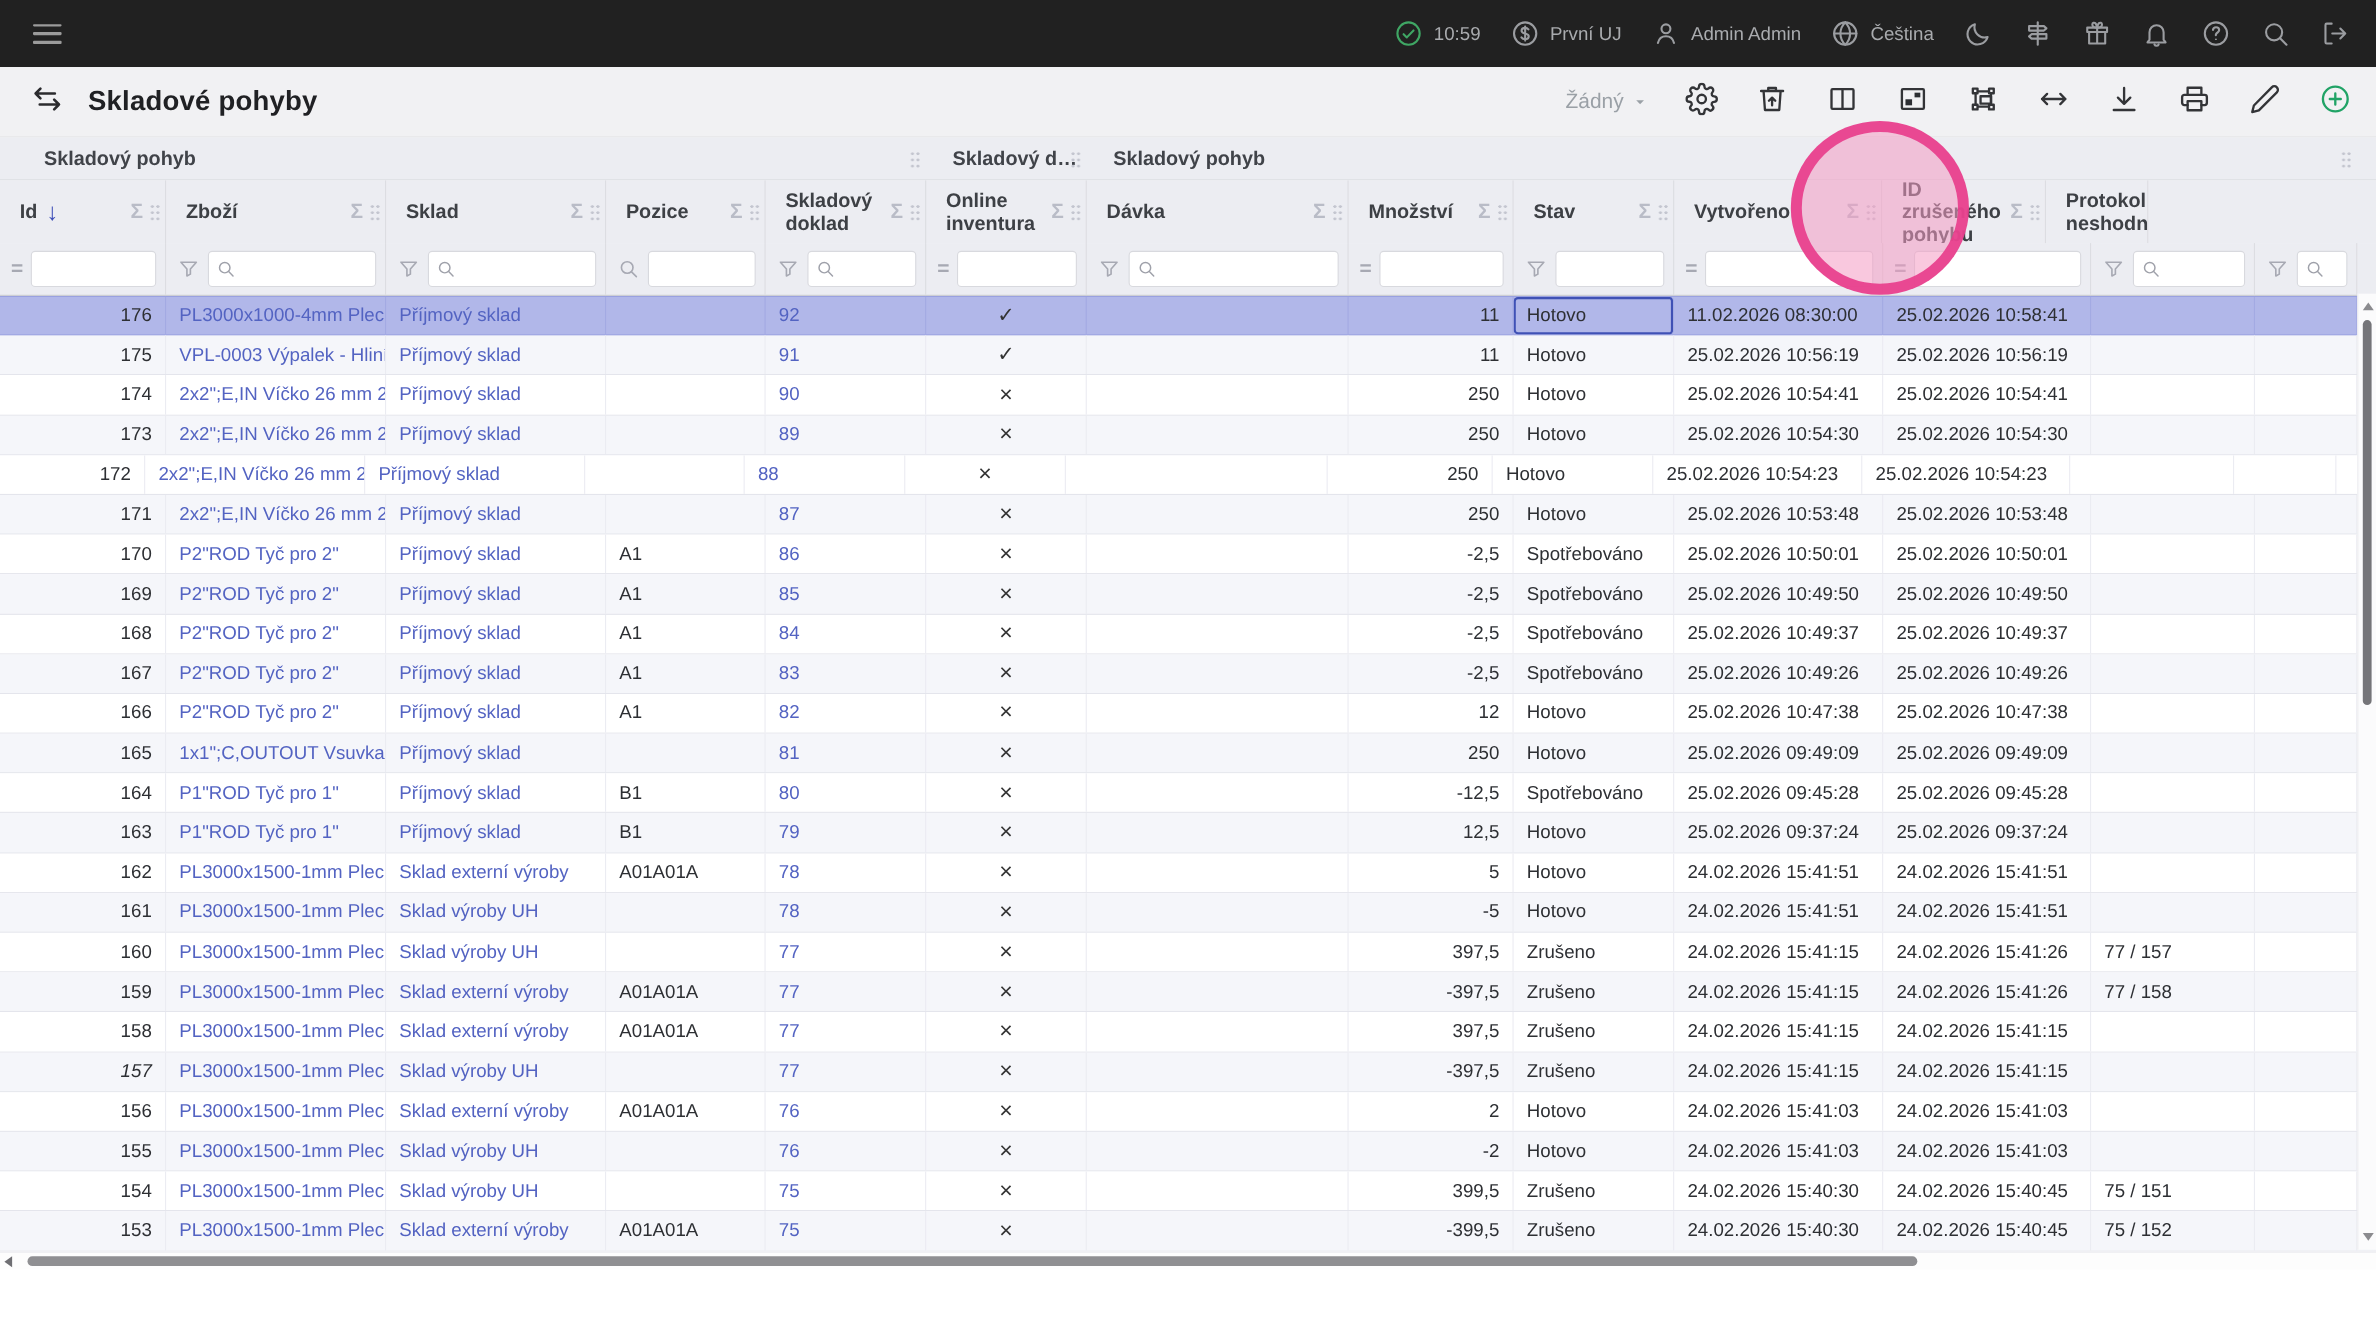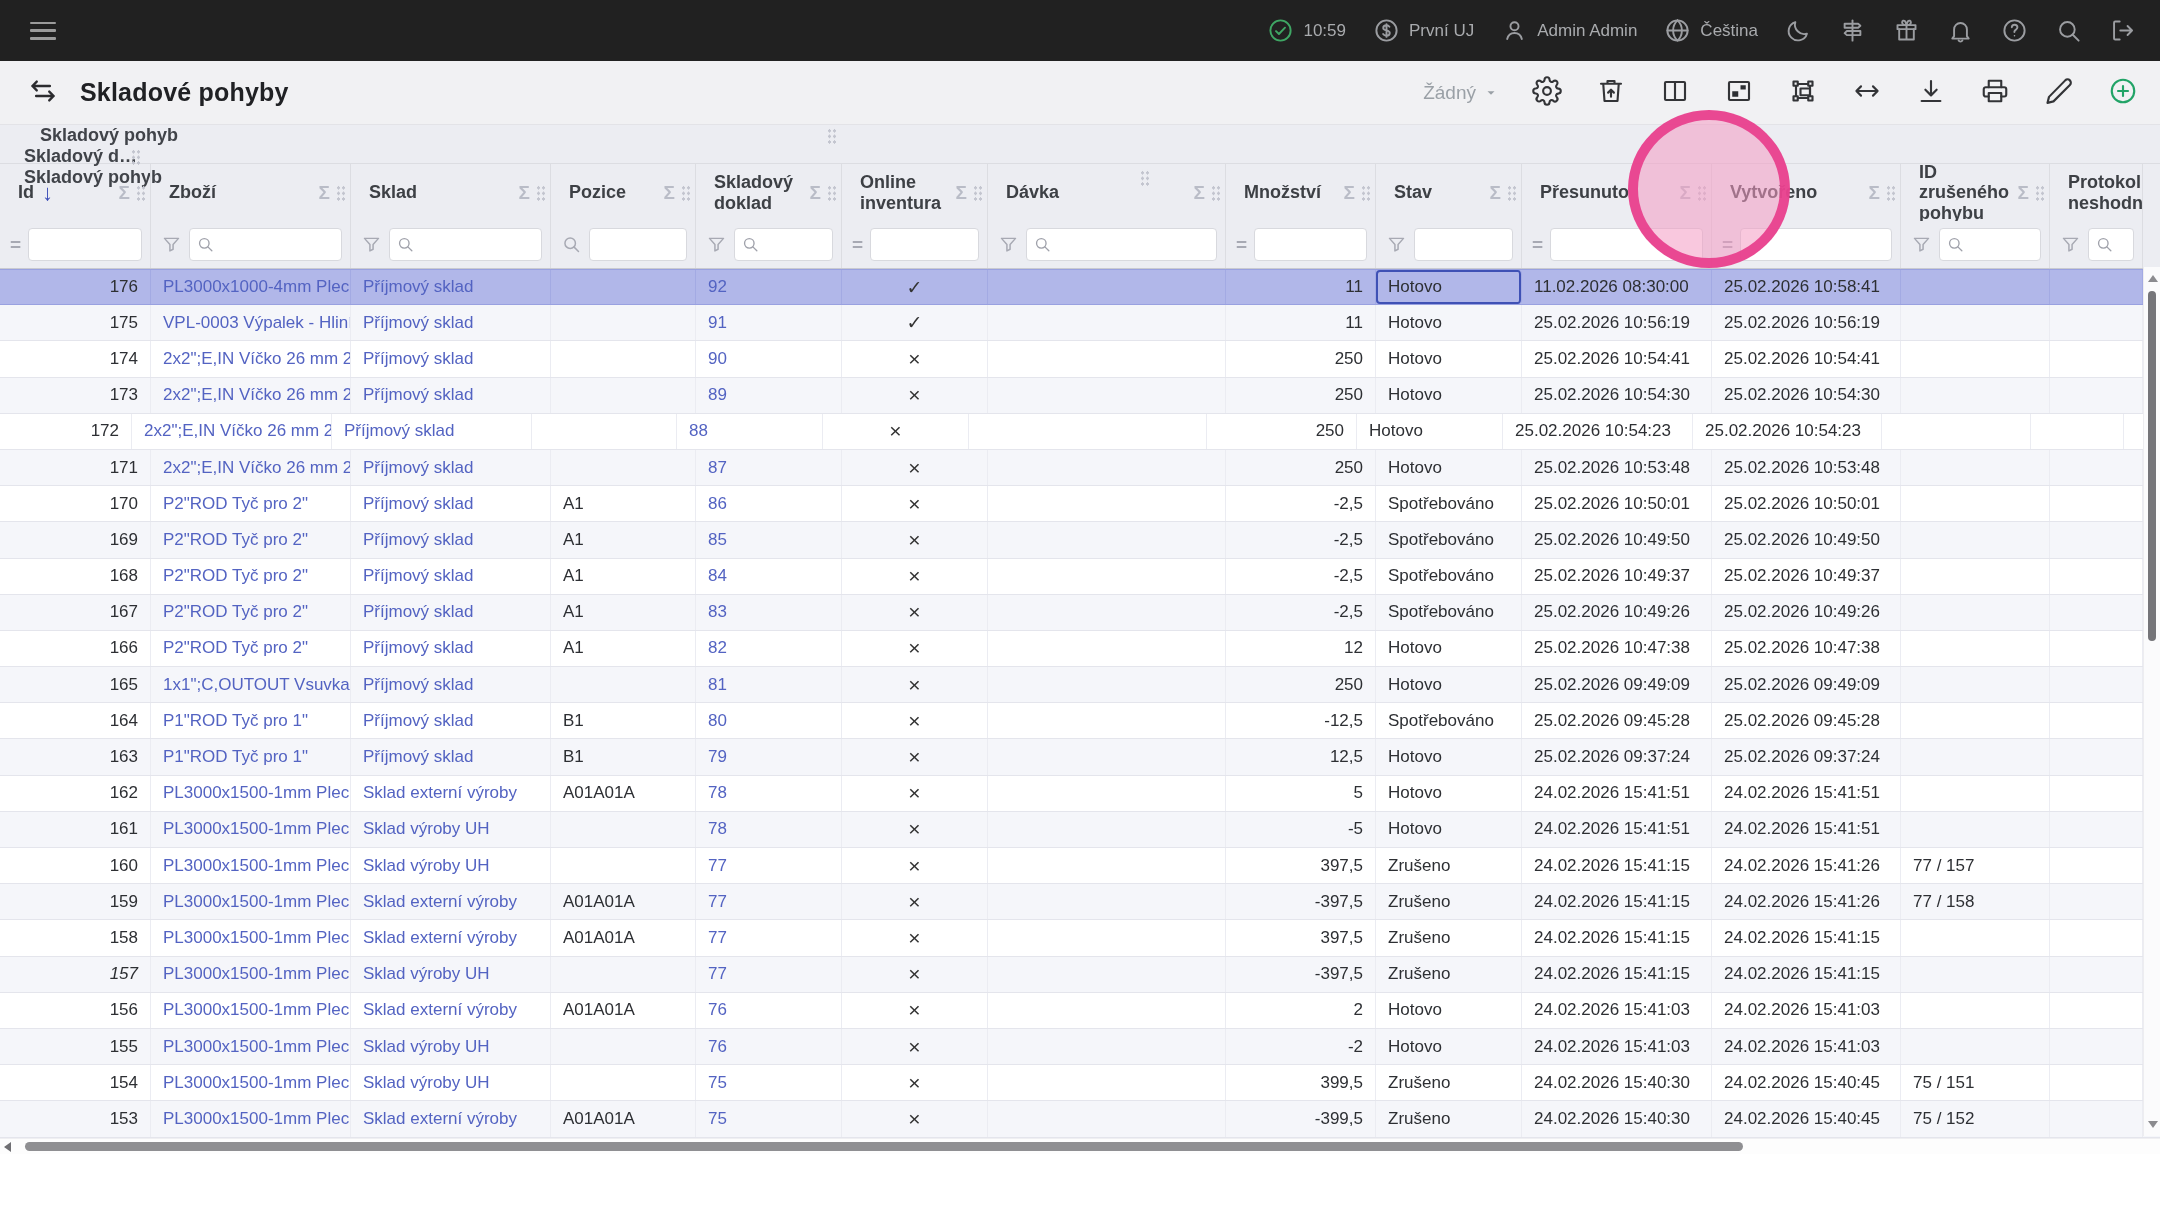--- a/index.html
+++ b/index.html
@@ -23,21 +23,21 @@
   .title-left svg{width:30px;height:30px;stroke:#2b2b2e;}
   .page-title{font-size:25px;font-weight:600;color:#202124;margin:0;letter-spacing:.2px;}
   .title-right{display:flex;align-items:center;gap:34px;}
   .preset{display:flex;align-items:center;gap:8px;color:#9aa0a6;font-size:19px;cursor:pointer;}
   .preset svg{width:14px;height:14px;fill:#9aa0a6;}
   .tool-btn{display:inline-flex;cursor:pointer;}
   .tool-btn svg{width:30px;height:30px;stroke:#333437;}
   .tool-btn.green svg{stroke:#21a366;}
   
   .grid{position:relative;flex:0 0 auto;}
-  .t-grouprow{height:38px;background:#ecedf2;border-bottom:1px solid #dcdde2;display:flex;flex-direction:column;}
+  .t-grouprow{height:38px;background:#ecedf2;border-bottom:1px solid #dcdde2;display:flex;}
   .g-cell{display:flex;align-items:center;box-sizing:border-box;font-size:18px;font-weight:600;color:#404349;
           padding-left:24px;position:relative;}
   .g-cell:first-child{padding-left:40px;}
   .g-cell .dots{position:absolute;right:5px;}
   .t-headrow{height:57px;background:#ecedf2;display:flex;}
   .h-cell{display:flex;align-items:center;box-sizing:border-box;border-right:1px solid #dcdde2;
           padding:0 4px 0 18px;overflow:hidden;position:relative;cursor:pointer;}
   .h-label{font-size:18px;font-weight:600;color:#3d4045;line-height:1.12;white-space:normal;}
   .sort-arrow{font-size:22px;font-weight:700;color:#3d4eb8;margin-left:8px;line-height:1;}
   .h-spacer{flex:1;}
@@ -346,26 +346,20 @@
           <span class="h-spacer"></span>
           <span class="sigma">Σ</span>
           <span class="dots"></span>
         </div>
         <div class="h-cell" style="width: 146px;">
           <span class="h-label">Stav</span>
           <span class="h-spacer"></span>
           <span class="sigma">Σ</span>
           <span class="dots"></span>
         </div>
-        <div class="h-cell" style="width: 190px;">
-          <span class="h-label">Přesunuto</span>
-          <span class="h-spacer"></span>
-          <span class="sigma">Σ</span>
-          <span class="dots"></span>
-        </div>
         <div class="h-cell" style="width: 189px;">
           <span class="h-label">Vytvořeno</span>
           <span class="h-spacer"></span>
           <span class="sigma">Σ</span>
           <span class="dots"></span>
         </div>
         <div class="h-cell" style="width: 149px;">
           <span class="h-label">ID zrušeného pohybu</span>
           <span class="h-spacer"></span>
           <span class="sigma">Σ</span>

